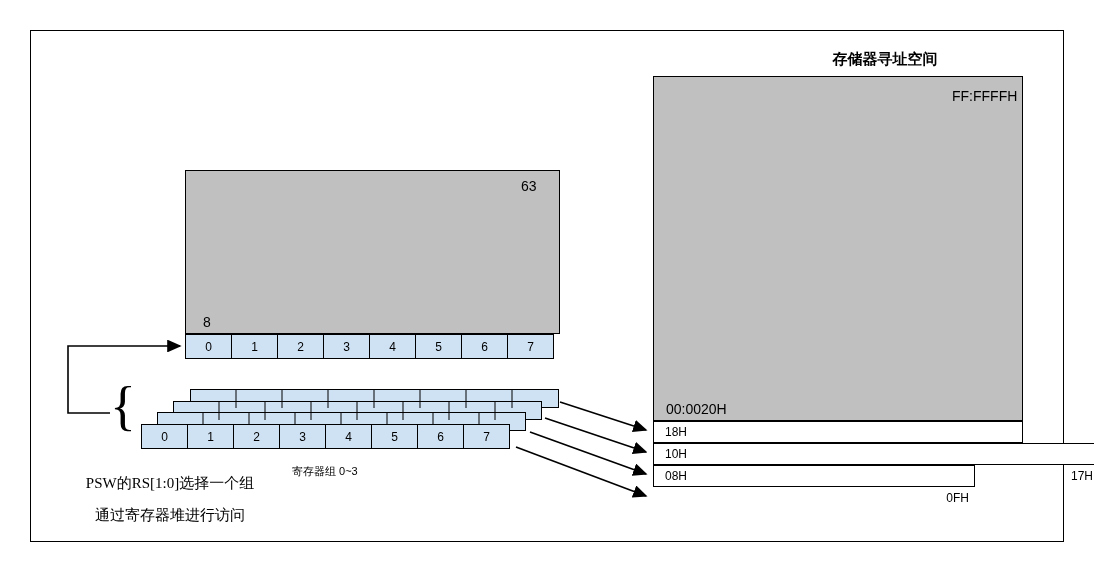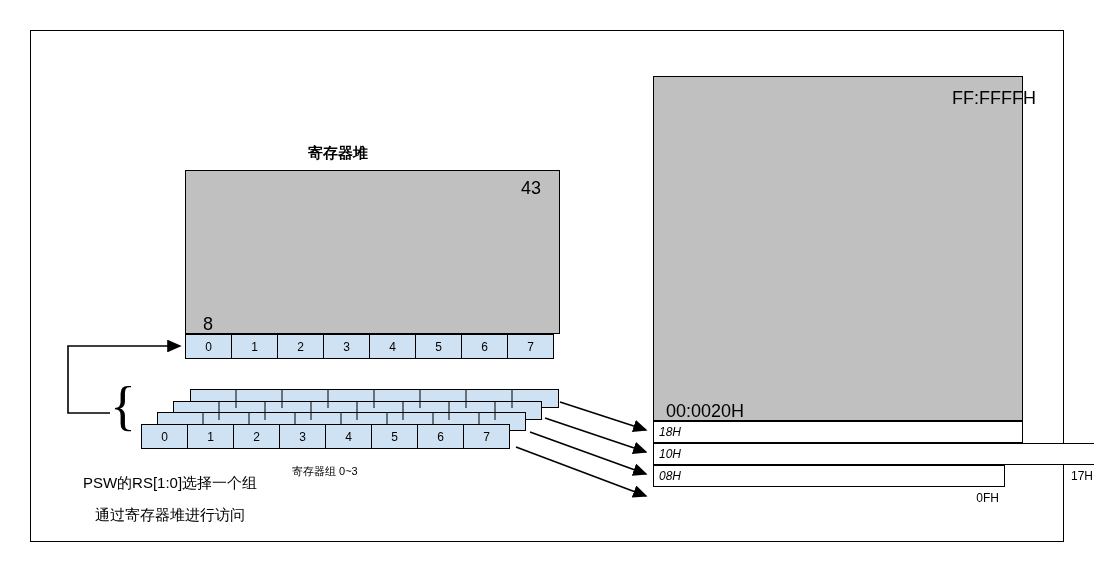--- a/index.html
+++ b/index.html
@@ -35,21 +35,21 @@
     white-space: nowrap;
   }
   .gray-box {
     position: absolute;
     background: #c0c0c0;
     border: 1px solid #000000;
     box-sizing: border-box;
   }
   .corner-label {
     position: absolute;
-    font-size: 18px;
+    font-size: 14px;
     color: #000000;
     white-space: nowrap;
   }
   .cellrow {
     position: absolute;
     display: flex;
     box-sizing: border-box;
   }
   .cell {
     background: #cfe2f3;
@@ -72,35 +72,34 @@
   .memrow {
     position: absolute;
     background: #ffffff;
     border: 1px solid #000000;
     box-sizing: border-box;
     font-size: 12px;
     color: #000000;
   }
   .memrow .lo {
     position: absolute;
-    left: 5px;
+    left: 11px;
     top: 50%;
     transform: translateY(-50%);
-    font-style: italic;
   }
   .memrow .hi {
     position: absolute;
     right: 5px;
     top: 50%;
     transform: translateY(-50%);
     margin-top: 22px;
   }
   .caption {
     position: absolute;
-    font-family: Liberation Sans, sans-serif;
+    font-family: Liberation Serif, serif;
     font-size: 15px;
     color: #000000;
     white-space: nowrap;
     text-align: center;
   }
   .smalltext {
     position: absolute;
     font-size: 11px;
     color: #000000;
     white-space: nowrap;
@@ -121,25 +120,24 @@
     line-height: 1;
   }
 </style>
 </head>
 <body>
 
 <div id="canvas">
 
   <div class="frame"></div>
 
-  <div class="title" style="left:258px; top:144px; width:160px;">寄存器堆</div>
 
   <div class="gray-box" style="left:185px; top:170px; width:375px; height:164px;"></div>
 
-  <div class="corner-label" style="left:521px; top:178px;">43</div>
+  <div class="corner-label" style="left:521px; top:178px;">63</div>
 
   <div class="corner-label" style="left:203px; top:314px;">8</div>
 
   <div class="cellrow" style="left:185px; top:334px; width:375px; height:25px;">
     <div class="cell" style="width:47px;">0</div>
     <div class="cell" style="width:47px;">1</div>
     <div class="cell" style="width:47px;">2</div>
     <div class="cell" style="width:47px;">3</div>
     <div class="cell" style="width:47px;">4</div>
     <div class="cell" style="width:47px;">5</div>
@@ -190,36 +188,37 @@
     <div class="cell" style="width:47px;">7</div>
   </div>
 
   <div class="smalltext" style="left:292px; top:464px;">寄存器组 0~3</div>
 
   <div class="brace" style="left:110px; top:379px;">{</div>
 
   <div class="caption" style="left:55px; top:474px; width:230px;">PSW的RS[1:0]选择一个组</div>
   <div class="caption" style="left:55px; top:506px; width:230px;">通过寄存器堆进行访问</div>
 
+  <div class="title" style="left:700px; top:50px; width:370px; text-align:center;">存储器寻址空间</div>
 
   <div class="gray-box" style="left:653px; top:76px; width:370px; height:345px;"></div>
 
   <div class="corner-label" style="left:952px; top:88px;">FF:FFFFH</div>
 
   <div class="corner-label" style="left:666px; top:401px;">00:0020H</div>
 
   <div class="memrow" style="left:653px; top:421px; width:370px; height:22px;">
     <span class="lo">18H</span>
     <span class="hi">1FH</span>
   </div>
   <div class="memrow" style="left:653px; top:443px; width:446px; height:22px;">
     <span class="lo">10H</span>
     <span class="hi">17H</span>
   </div>
-  <div class="memrow" style="left:653px; top:465px; width:352px; height:22px;">
+  <div class="memrow" style="left:653px; top:465px; width:322px; height:22px;">
     <span class="lo">08H</span>
     <span class="hi">0FH</span>
   </div>
 
   <svg class="overlay">
     <defs>
       <marker id="arrowhead" markerWidth="9" markerHeight="8" refX="8" refY="4" orient="auto">
         <polygon points="0 0, 9 4, 0 8" fill="#000000"></polygon>
       </marker>
     </defs>

